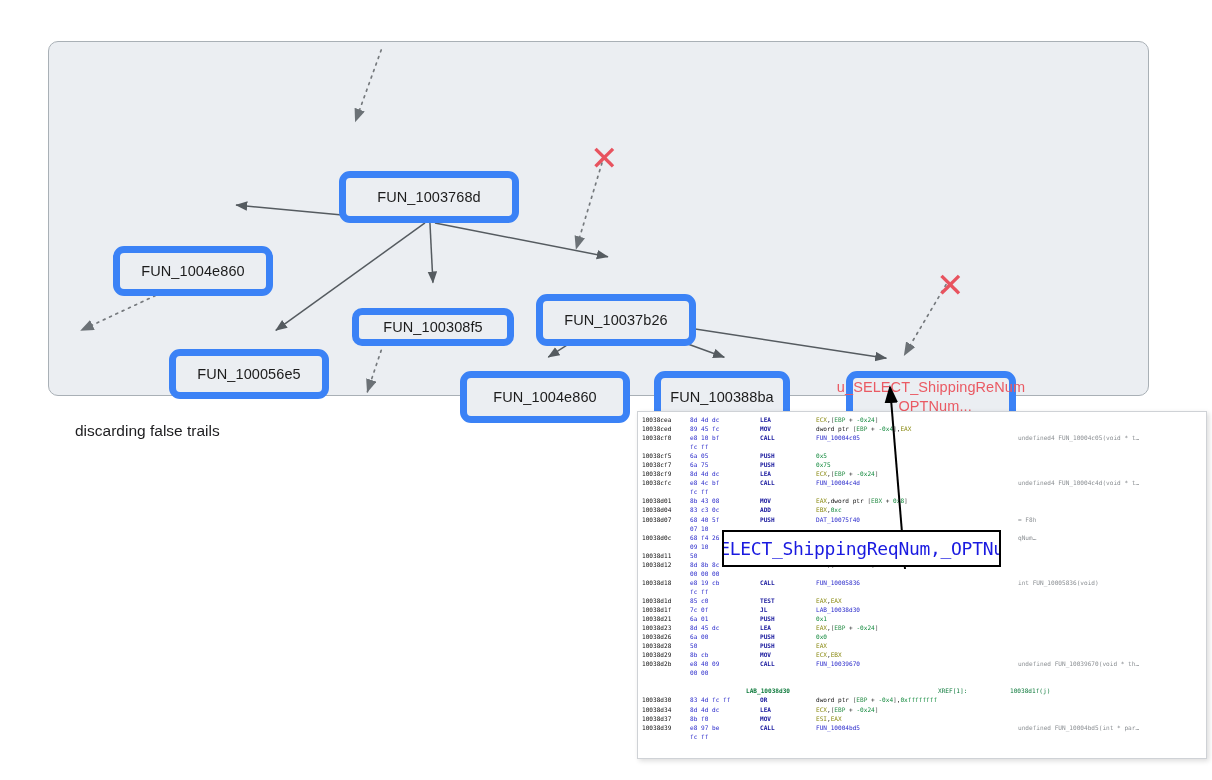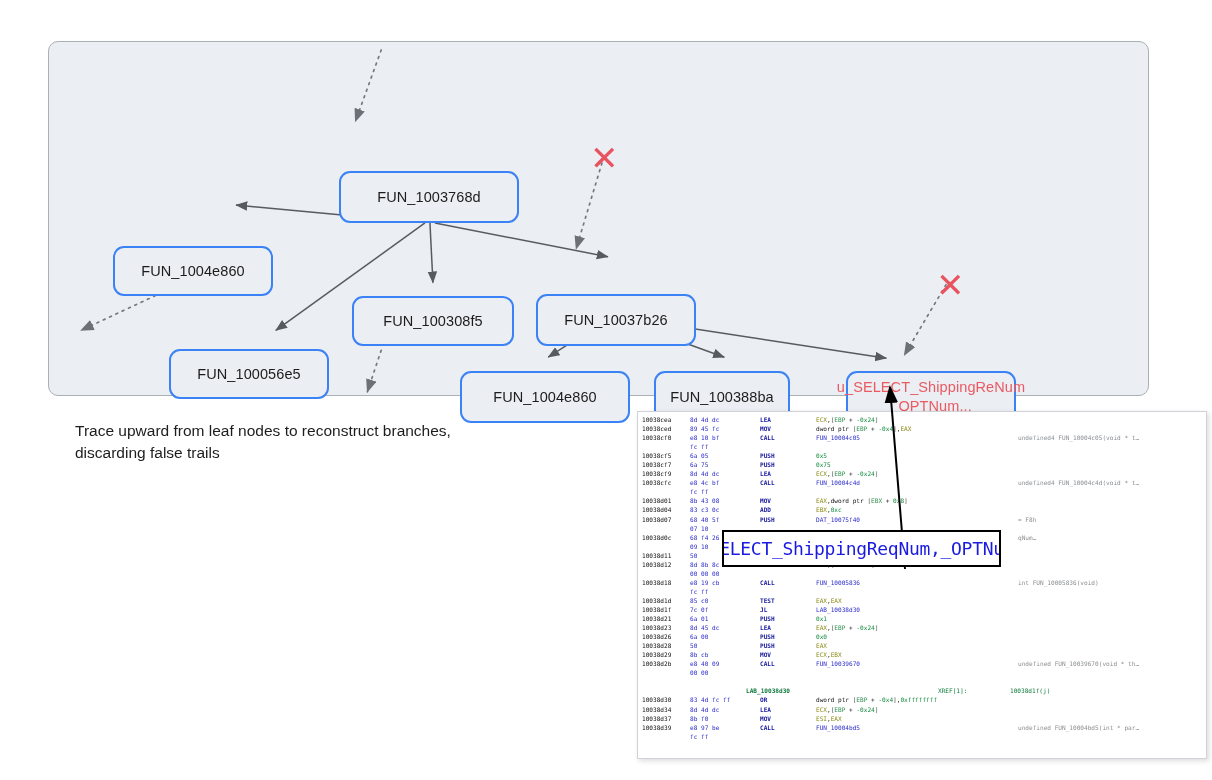--- a/index.html
+++ b/index.html
@@ -19,21 +19,21 @@
     width: 1101px; height: 355px;
     background: #ebeef2;
     border: 1px solid #a9b0b6;
     border-radius: 10px;
   }
   .graph-svg { position: absolute; left: 0; top: 0; width: 100%; height: 100%; }
 
   .node {
     position: absolute;
     background: #ebeef2;
-    border: 2px solid #3b82f6;
+    border: 7px solid #3b82f6;
     border-radius: 11px;
     display: flex;
     align-items: center;
     justify-content: center;
     text-align: center;
     font-size: 14.5px;
     color: #1c1c1c;
     line-height: 1.28;
     padding: 2px 6px;
     letter-spacing: 0.1px;
@@ -162,42 +162,41 @@
 
     <div class="node" style="left: 290px; top: 129px; width: 180px; height: 52px;">
         <span>FUN_1003768d</span>
       </div>
     <div class="node" style="left: 64px; top: 204px; width: 160px; height: 50px;">
         <span>FUN_1004e860</span>
       </div>
     <div class="node" style="left: 120px; top: 307px; width: 160px; height: 50px; align-items: center;">
         <span>FUN_100056e5</span>
       </div>
-    <div class="node" style="left: 303px; top: 254px; width: 162px; height: 50px;">
+    <div class="node" style="left: 303px; top: 266px; width: 162px; height: 38px; border-radius: 10px;">
         <span>FUN_100308f5</span>
       </div>
     <div class="node" style="left: 487px; top: 224px; width: 160px; height: 52px; margin-top: 28px;">
         <span>FUN_10037b26</span>
       </div>
     <div class="node" style="left: 411px; top: 329px; width: 170px; height: 52px;">
         <span>FUN_1004e860</span>
       </div>
     <div class="node" style="left: 605px; top: 329px; width: 136px; height: 52px;">
         <span>FUN_100388ba</span>
       </div>
     <div class="node danger" style="left: 797px; top: 329px; width: 170px; height: 52px;">
         <span>u_SELECT_ShippingReNum _OPTNum...</span>
       </div>
 
     <div class="xmark" style="left: 541px; top: 99px;">✕</div>
     <div class="xmark" style="left: 887px; top: 226px;">✕</div>
   </div>
 
   <div class="caption">
-    <div>Trace upward from leaf nodes to reconstruct branches,</div>
     <div>discarding false trails</div>
   </div>
 
   <div class="disasm-panel">
       <div class="drow"><span class="c-addr">10038cea</span><span class="c-bytes">8d 4d dc</span><span class="c-mnem">LEA</span><span class="c-ops"><span class="op-reg">ECX</span><span class="op-pln">,</span><span class="op-brk">[</span><span class="op-mem">EBP</span><span class="op-pln"> + </span><span class="op-imm">-0x24</span><span class="op-brk">]</span></span></div>
       <div class="drow"><span class="c-addr">10038ced</span><span class="c-bytes">89 45 fc</span><span class="c-mnem">MOV</span><span class="c-ops"><span class="op-pln">dword ptr </span><span class="op-brk">[</span><span class="op-mem">EBP</span><span class="op-pln"> + </span><span class="op-imm">-0x4</span><span class="op-brk">]</span><span class="op-pln">,</span><span class="op-reg">EAX</span></span></div>
       <div class="drow"><span class="c-addr">10038cf0</span><span class="c-bytes">e8 10 bf</span><span class="c-mnem">CALL</span><span class="c-ops"><span class="op-fn">FUN_10004c05</span></span><span class="c-cmt">undefined4 FUN_10004c05(void * t…</span></div>
       <div class="drow"><span class="c-bytes">fc ff</span></div>
       <div class="drow"><span class="c-addr">10038cf5</span><span class="c-bytes">6a 05</span><span class="c-mnem">PUSH</span><span class="c-ops"><span class="op-imm">0x5</span></span></div>
       <div class="drow"><span class="c-addr">10038cf7</span><span class="c-bytes">6a 75</span><span class="c-mnem">PUSH</span><span class="c-ops"><span class="op-imm">0x75</span></span></div>

